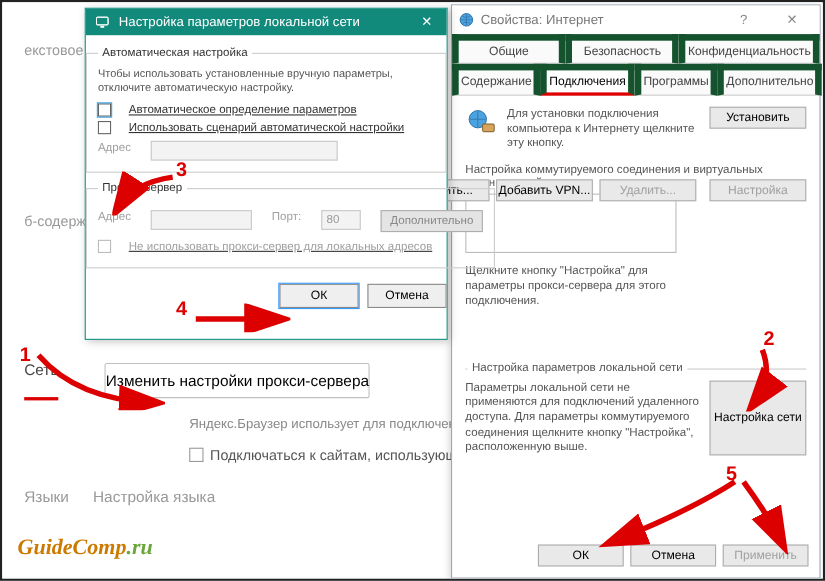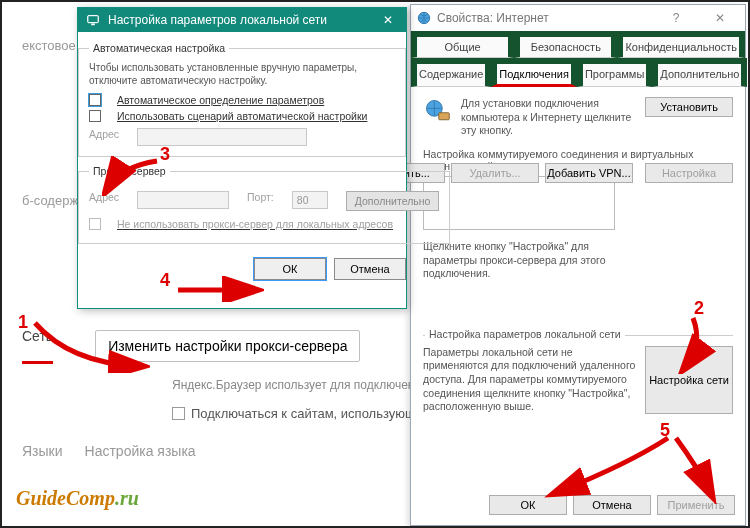--- a/index.html
+++ b/index.html
@@ -29,21 +29,21 @@
     font-size: 14px;
     padding-bottom: 17px;
     border-bottom: 3px solid #d00;
     margin-right: 20px;
   }
   .bg .proxy-btn {
     font-size: 14px;
     background: #fff;
     border: 1px solid #c0c0c0;
     border-radius: 2px;
-    padding: 7px 12px;
+    padding: 7px 0;
     cursor: pointer;
   }
   .bg .hint { color: #888; font-size: 12px; margin-top: 14px; margin-left: 150px; }
   .bg .chk { display: flex; align-items: center; gap: 6px; margin-top: 14px; margin-left: 150px; font-size: 13px; color: #555; }
   .bg .chk .box { width: 13px; height: 13px; border: 1px solid #999; background: #fff; }
   .bg .row2 { display: flex; align-items: baseline; gap: 22px; margin-top: 22px; }
   .guide {
     position: absolute;
     left: 14px; bottom: 16px;
     font-family: Georgia, serif;
@@ -275,22 +275,22 @@
       </svg>
       <div class="txt">Для установки подключения компьютера к Интернету щелкните эту кнопку.</div>
       <button class="btn">Установить</button>
     </div>
 
     <div class="group-label">Настройка коммутируемого соединения и виртуальных частных сетей</div>
     <div class="group-box"></div>
 
     <div class="btn-stack stack1">
       <button class="btn">Добавить...</button>
+      <button class="btn">Добавить VPN...</button>
       <button class="btn disabled">Удалить...</button>
-      <button class="btn">Добавить VPN...</button>
       <div style="height:16px"></div>
       <button class="btn disabled">Настройка</button>
     </div>
 
     <div class="ip-note">Щелкните кнопку "Настройка" для параметры прокси-сервера для этого подключения.</div>
 
     <div class="fieldset-line">
       <span class="legend">Настройка параметров локальной сети</span>
     </div>
     <div class="lan-row">

